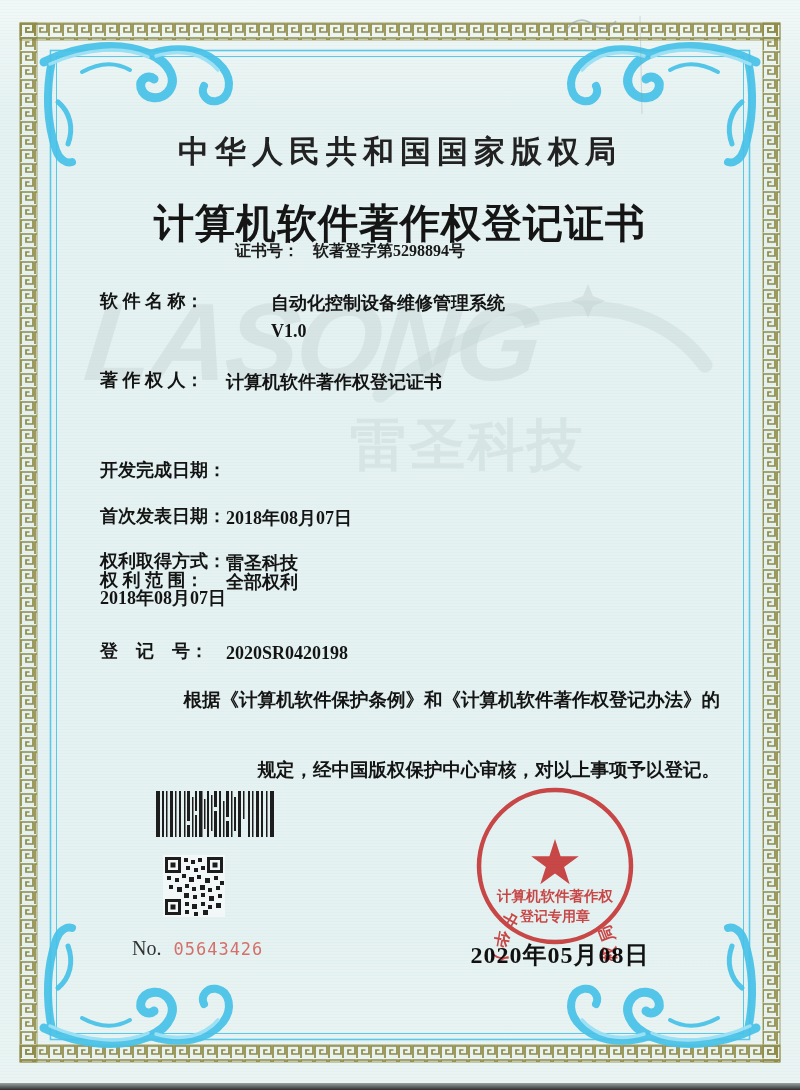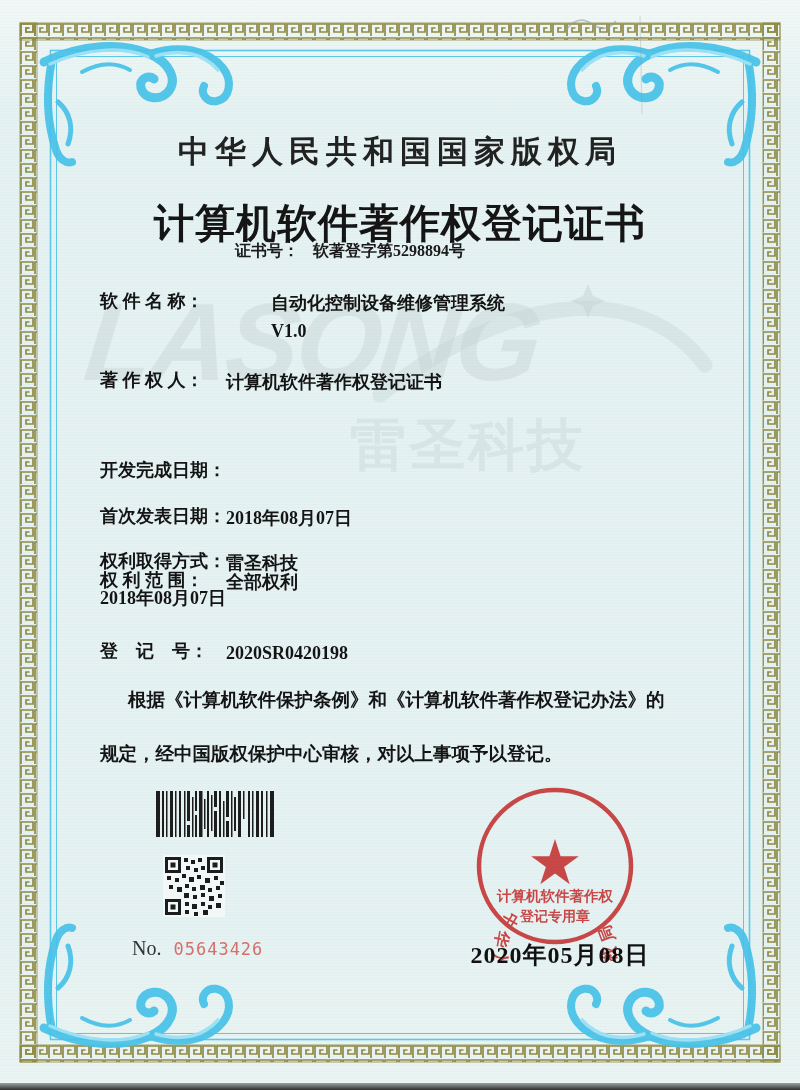--- a/index.html
+++ b/index.html
@@ -36,23 +36,23 @@
   .certno-line{position:absolute;top:241px;left:0;width:700px;z-index:2;text-align:center;
     font-size:16px;font-weight:bold;color:#1a1a1a;}
   .certno-line .val{margin-left:14px;}
   
   .field{position:absolute;left:100px;z-index:2;display:flex;font-size:18px;font-weight:bold;
     color:#141414;white-space:nowrap;}
   .field .lbl{width:126px;flex:0 0 126px;}
   .field .val{line-height:28px;}
   
   .declaration{position:absolute;left:100px;top:687px;width:620px;z-index:2;
-    font-size:18.5px;font-weight:bold;color:#141414;}
+    font-size:18.5px;font-weight:bold;color:#141414;text-align:right;}
   .declaration .l1{text-indent:28px;white-space:nowrap;}
-  .declaration .l2{margin-top:29px;white-space:nowrap;}
+  .declaration .l2{margin-top:45px;white-space:nowrap;}
   
   .barcode{position:absolute;left:156px;top:791px;z-index:2;}
   .qrcode{position:absolute;left:163px;top:855px;z-index:2;}
   .serial{position:absolute;left:132px;top:937px;z-index:2;white-space:nowrap;}
   .serial .no{font-size:20px;color:#333;}
   .serial .num{font-family:"DejaVu Sans Mono","Liberation Mono",monospace;
     font-size:17px;letter-spacing:1px;color:#d4706b;margin-left:12px;}
   
   .seal{position:absolute;left:460px;top:771px;z-index:3;opacity:.92;mix-blend-mode:multiply;}
   .seal text{font-family:"Liberation Serif","DejaVu Serif",serif;}

